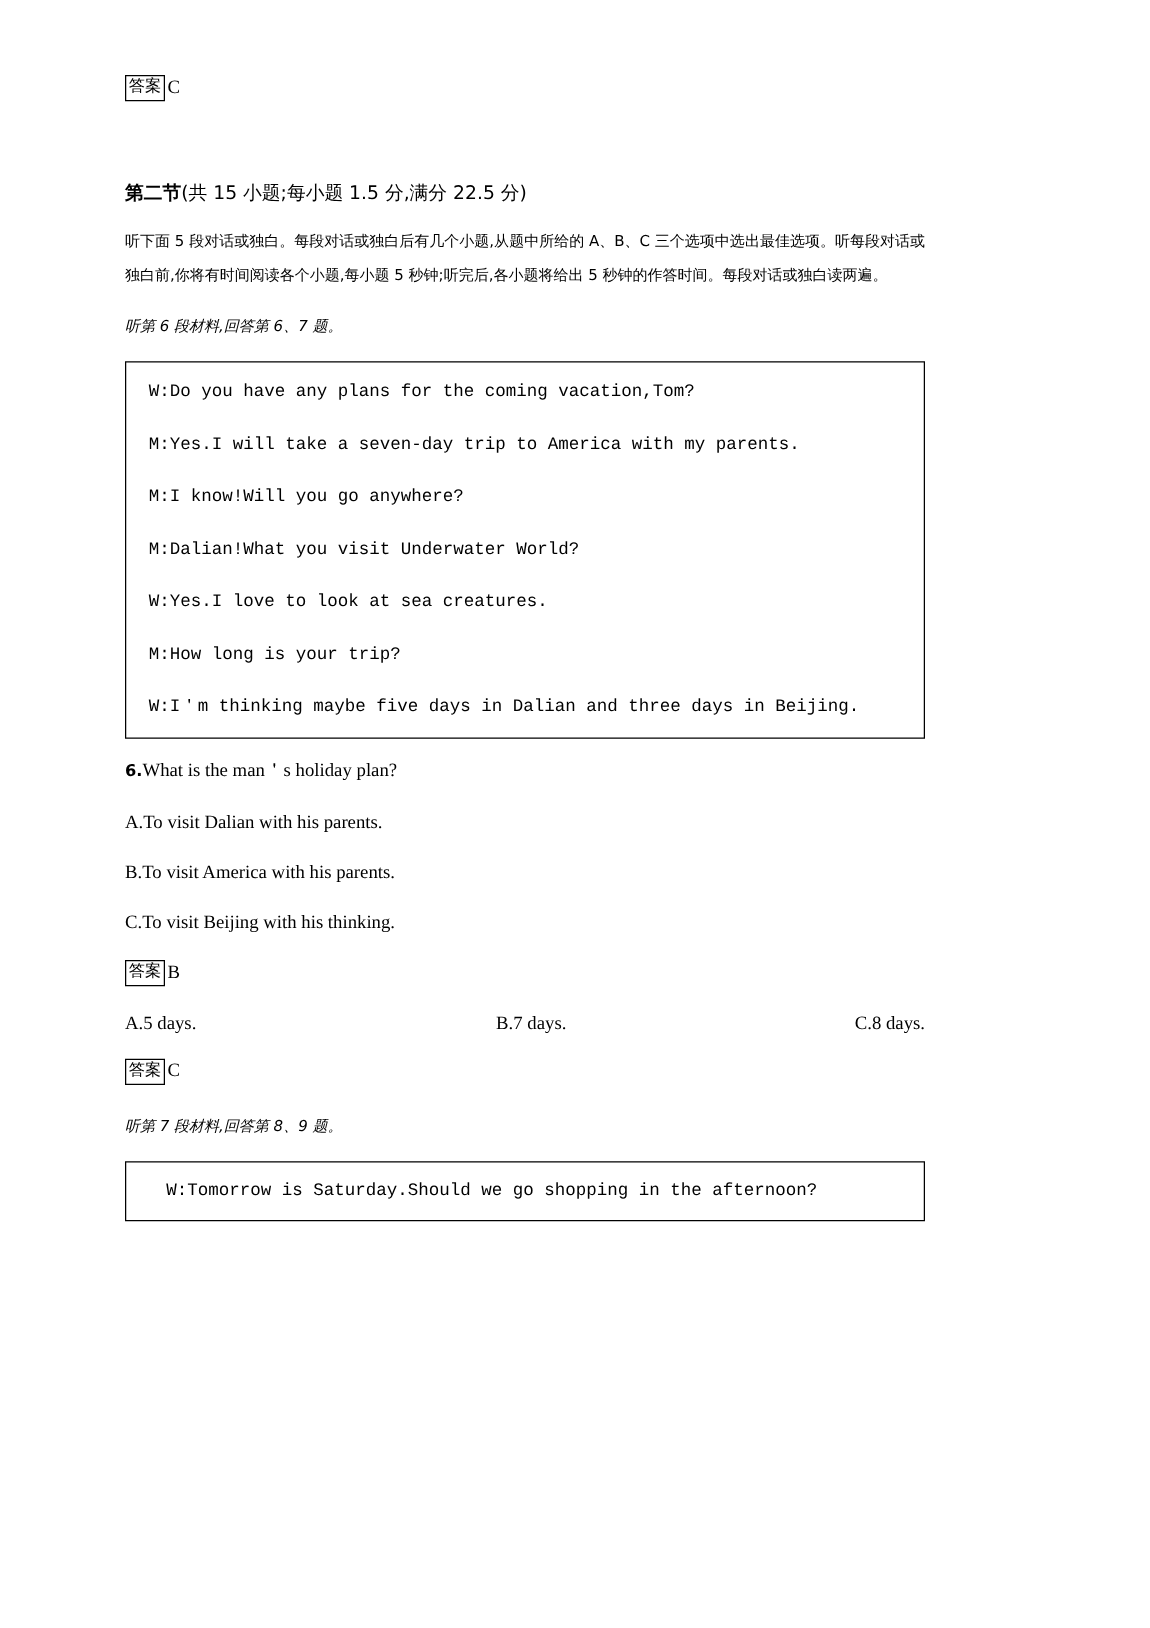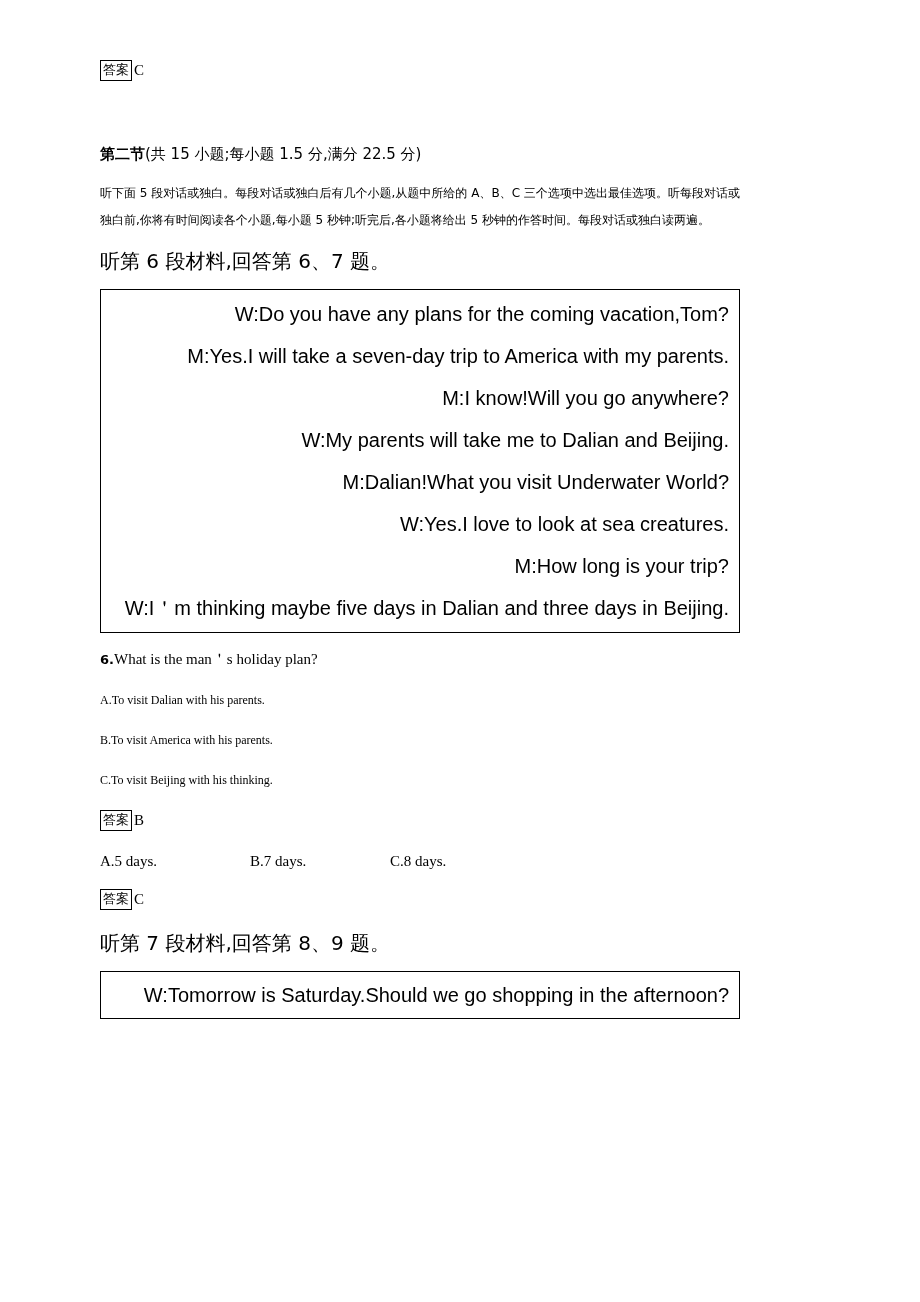--- a/index.html
+++ b/index.html
@@ -53,71 +53,72 @@
     font-family: "DejaVu Sans", sans-serif;
   }
   .para {
     font-size: 12px;
     line-height: 27px;
     font-family: "DejaVu Sans", sans-serif;
     text-align: justify;
     margin: 0 0 14px 0;
   }
   .para-cn {
-    font-size: 20px;
+    font-size: 12px;
     line-height: 27px;
     font-family: "DejaVu Sans", sans-serif;
     margin: 0 0 14px 0;
+    font-style: italic;
   }
   .dialog-box {
     border: 1px solid #000;
     padding: 14px 10px 8px 10px;
     margin: 4px 0 12px 0;
     box-sizing: border-box;
   }
   .dialog-line {
-    font-size: 20px;
-    font-family: Liberation Sans, sans-serif;
+    font-size: 14px;
+    font-family: Liberation Mono, monospace;
     line-height: 20px;
     margin: 0 0 22px 0;
     padding-left: 8px;
-    text-align: right;
   }
   .dialog-line:last-child { margin-bottom: 6px; }
   .question {
     font-size: 15px;
     font-family: "Liberation Serif", serif;
     margin: 16px 0 20px 0;
     line-height: 20px;
   }
   .question .qnum {
     font-weight: bold;
     font-family: "DejaVu Sans", sans-serif;
     font-size: 13px;
   }
   .option {
-    font-size: 12px;
+    font-size: 15px;
     font-family: "Liberation Serif", serif;
     margin: 0 0 20px 0;
     line-height: 20px;
   }
   .options-inline {
     font-size: 15px;
     font-family: "Liberation Serif", serif;
     margin: 0 0 18px 0;
     line-height: 20px;
     display: flex;
+    justify-content: space-between;
   }
   .options-inline span:nth-child(1) { width: 150px; }
   .options-inline span:nth-child(2) { width: 140px; }
   .ans-block { margin: 0 0 18px 0; }
   .ans-block2 { margin: 0 0 20px 0; }
   .dialog-box-single {
     border: 1px solid #000;
-    padding: 13px 10px 13px 1px;
+    padding: 13px 10px 13px 24px;
     margin: 4px 0 0 0;
     box-sizing: border-box;
   }
   .dialog-box-single .dialog-line { margin: 0; }
 </style>
 </head>
 <body>
 
 <div class="page">
 
@@ -135,21 +136,20 @@
   </div>
 
   <div class="para">听下面 5 段对话或独白。每段对话或独白后有几个小题,从题中所给的 A、B、C 三个选项中选出最佳选项。听每段对话或独白前,你将有时间阅读各个小题,每小题 5 秒钟;听完后,各小题将给出 5 秒钟的作答时间。每段对话或独白读两遍。</div>
 
   <div class="para-cn">听第 6 段材料,回答第 6、7 题。</div>
 
   <div class="dialog-box">
     <div class="dialog-line">W:Do you have any plans for the coming vacation,Tom?</div>
     <div class="dialog-line">M:Yes.I will take a seven-day trip to America with my parents.</div>
     <div class="dialog-line">M:I know!Will you go anywhere?</div>
-    <div class="dialog-line">W:My parents will take me to Dalian and Beijing.</div>
     <div class="dialog-line">M:Dalian!What you visit Underwater World?</div>
     <div class="dialog-line">W:Yes.I love to look at sea creatures.</div>
     <div class="dialog-line">M:How long is your trip?</div>
     <div class="dialog-line">W:I＇m thinking maybe five days in Dalian and three days in Beijing.</div>
   </div>
 
   <div class="question">
     <span class="qnum">6.</span><span>What is the man＇s holiday plan?</span>
   </div>
 

